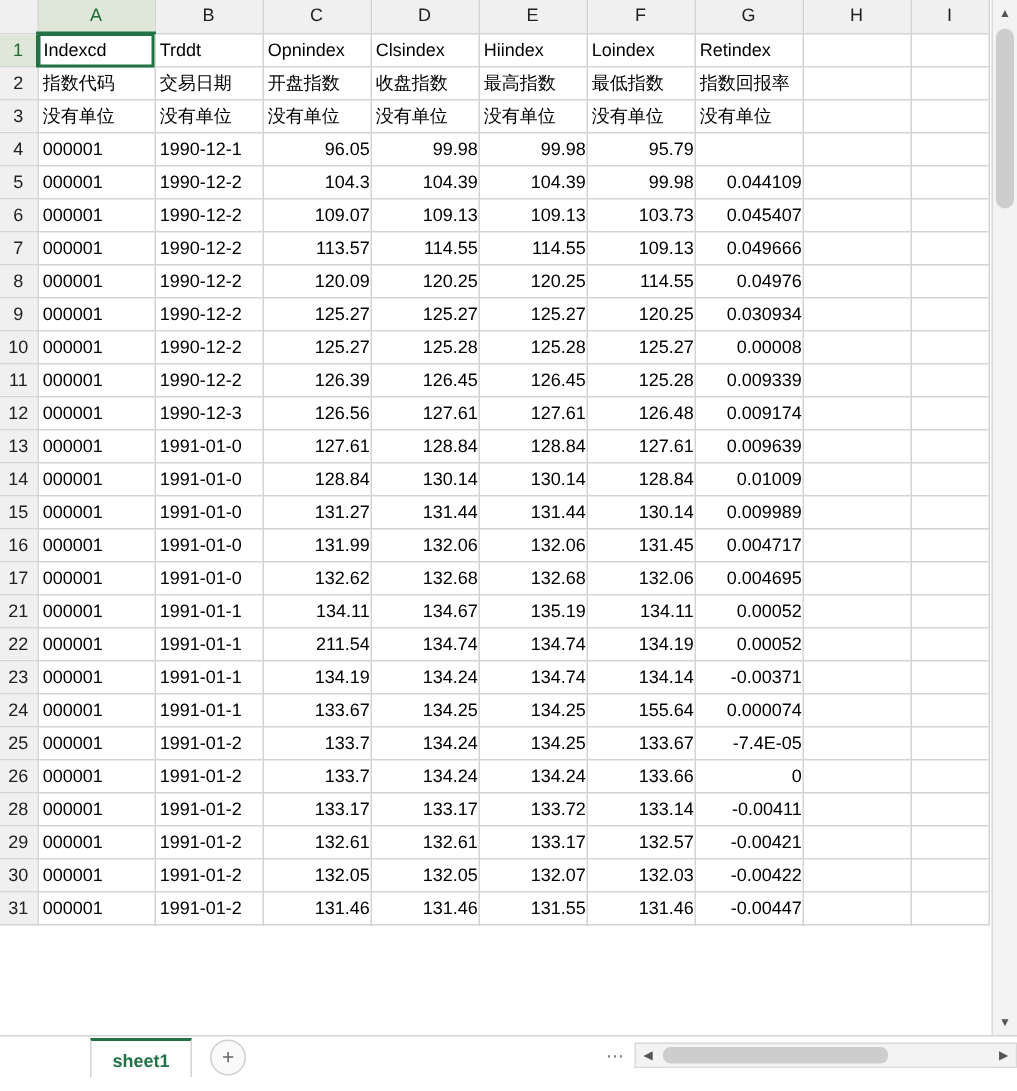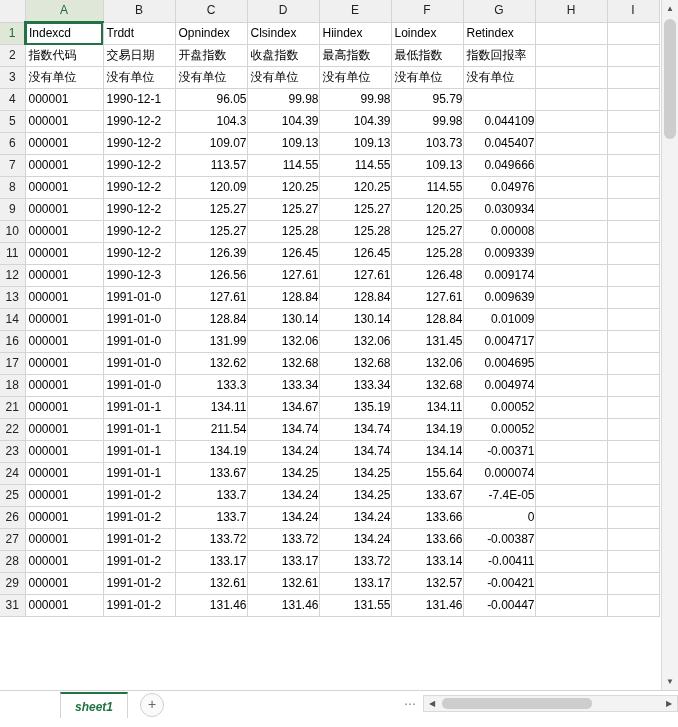--- a/index.html
+++ b/index.html
@@ -162,21 +162,20 @@
     line-height: 26px;
     padding: 0 14px;
     font-size: 12px;
     color: #217346;
     font-weight: bold;
     background: #ffffff;
     border: 1px solid #d4d4d4;
     border-top: 2px solid #217346;
     border-bottom: none;
     box-sizing: border-box;
-    font-style: italic;
   }
   .add-sheet {
     margin-left: 12px;
     width: 22px;
     height: 22px;
     border: 1px solid #d0d0d0;
     border-radius: 50%;
     color: #666;
     font-size: 14px;
     line-height: 20px;
@@ -421,20 +420,32 @@
             <td class="cell left">1991-01-0</td>
             <td class="cell">128.84</td>
             <td class="cell">130.14</td>
             <td class="cell">130.14</td>
             <td class="cell">128.84</td>
             <td class="cell">0.01009</td>
             <td class="cell empty"></td>
             <td class="cell empty"></td>
           </tr>
           <tr>
+            <td class="rowhead">15</td>
+            <td class="cell left">000001</td>
+            <td class="cell left">1991-01-0</td>
+            <td class="cell">131.27</td>
+            <td class="cell">131.44</td>
+            <td class="cell">131.44</td>
+            <td class="cell">130.14</td>
+            <td class="cell">0.009989</td>
+            <td class="cell empty"></td>
+            <td class="cell empty"></td>
+          </tr>
+          <tr>
             <td class="rowhead">16</td>
             <td class="cell left">000001</td>
             <td class="cell left">1991-01-0</td>
             <td class="cell">131.99</td>
             <td class="cell">132.06</td>
             <td class="cell">132.06</td>
             <td class="cell">131.45</td>
             <td class="cell">0.004717</td>
             <td class="cell empty"></td>
             <td class="cell empty"></td>
@@ -445,32 +456,20 @@
             <td class="cell left">1991-01-0</td>
             <td class="cell">132.62</td>
             <td class="cell">132.68</td>
             <td class="cell">132.68</td>
             <td class="cell">132.06</td>
             <td class="cell">0.004695</td>
             <td class="cell empty"></td>
             <td class="cell empty"></td>
           </tr>
           <tr>
-            <td class="rowhead">18</td>
-            <td class="cell left">000001</td>
-            <td class="cell left">1991-01-0</td>
-            <td class="cell">133.3</td>
-            <td class="cell">133.34</td>
-            <td class="cell">133.34</td>
-            <td class="cell">132.68</td>
-            <td class="cell">0.004974</td>
-            <td class="cell empty"></td>
-            <td class="cell empty"></td>
-          </tr>
-          <tr>
             <td class="rowhead">21</td>
             <td class="cell left">000001</td>
             <td class="cell left">1991-01-1</td>
             <td class="cell">134.11</td>
             <td class="cell">134.67</td>
             <td class="cell">135.19</td>
             <td class="cell">134.11</td>
             <td class="cell">0.00052</td>
             <td class="cell empty"></td>
             <td class="cell empty"></td>
@@ -529,52 +528,52 @@
             <td class="cell left">1991-01-2</td>
             <td class="cell">133.7</td>
             <td class="cell">134.24</td>
             <td class="cell">134.24</td>
             <td class="cell">133.66</td>
             <td class="cell">0</td>
             <td class="cell empty"></td>
             <td class="cell empty"></td>
           </tr>
           <tr>
-            <td class="rowhead">27</td>
-            <td class="cell left">000001</td>
-            <td class="cell left">1991-01-2</td>
-            <td class="cell">133.72</td>
-            <td class="cell">133.72</td>
-            <td class="cell">134.24</td>
-            <td class="cell">133.66</td>
-            <td class="cell">-0.00387</td>
-            <td class="cell empty"></td>
-            <td class="cell empty"></td>
-          </tr>
-          <tr>
             <td class="rowhead">28</td>
             <td class="cell left">000001</td>
             <td class="cell left">1991-01-2</td>
             <td class="cell">133.17</td>
             <td class="cell">133.17</td>
             <td class="cell">133.72</td>
             <td class="cell">133.14</td>
             <td class="cell">-0.00411</td>
             <td class="cell empty"></td>
             <td class="cell empty"></td>
           </tr>
           <tr>
             <td class="rowhead">29</td>
             <td class="cell left">000001</td>
             <td class="cell left">1991-01-2</td>
             <td class="cell">132.61</td>
             <td class="cell">132.61</td>
             <td class="cell">133.17</td>
             <td class="cell">132.57</td>
             <td class="cell">-0.00421</td>
+            <td class="cell empty"></td>
+            <td class="cell empty"></td>
+          </tr>
+          <tr>
+            <td class="rowhead">30</td>
+            <td class="cell left">000001</td>
+            <td class="cell left">1991-01-2</td>
+            <td class="cell">132.05</td>
+            <td class="cell">132.05</td>
+            <td class="cell">132.07</td>
+            <td class="cell">132.03</td>
+            <td class="cell">-0.00422</td>
             <td class="cell empty"></td>
             <td class="cell empty"></td>
           </tr>
           <tr>
             <td class="rowhead">31</td>
             <td class="cell left">000001</td>
             <td class="cell left">1991-01-2</td>
             <td class="cell">131.46</td>
             <td class="cell">131.46</td>
             <td class="cell">131.55</td>

